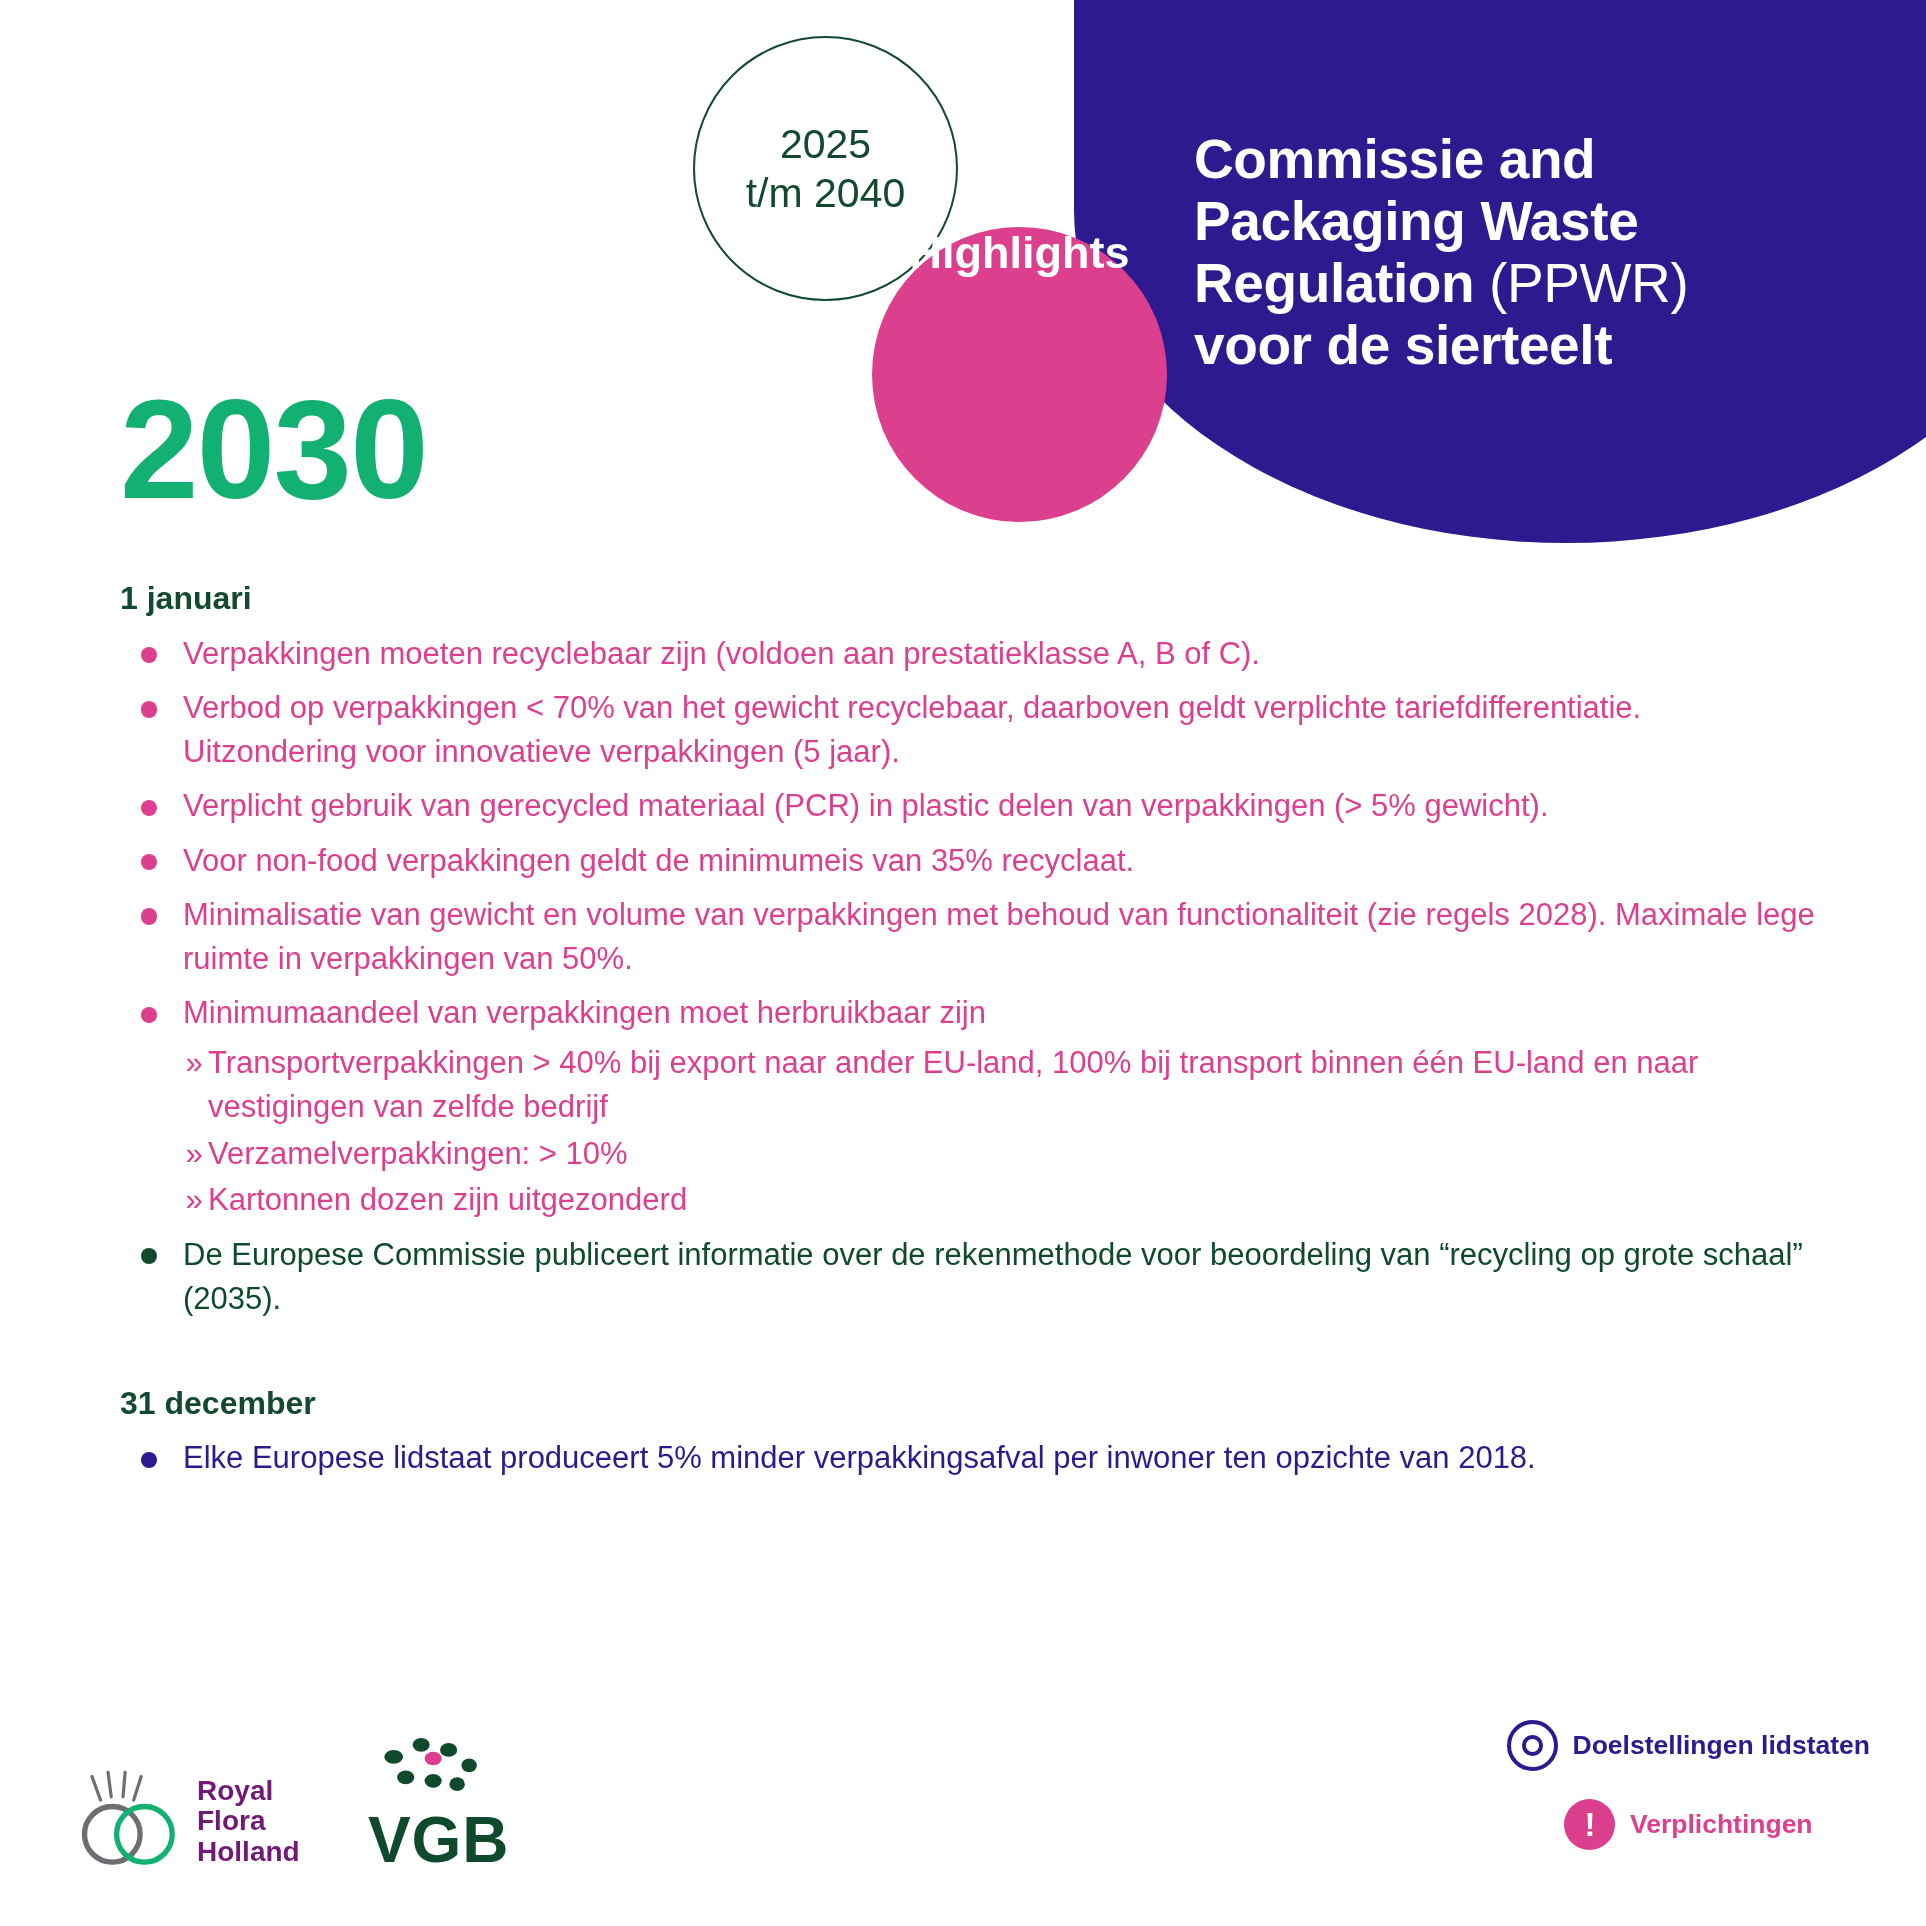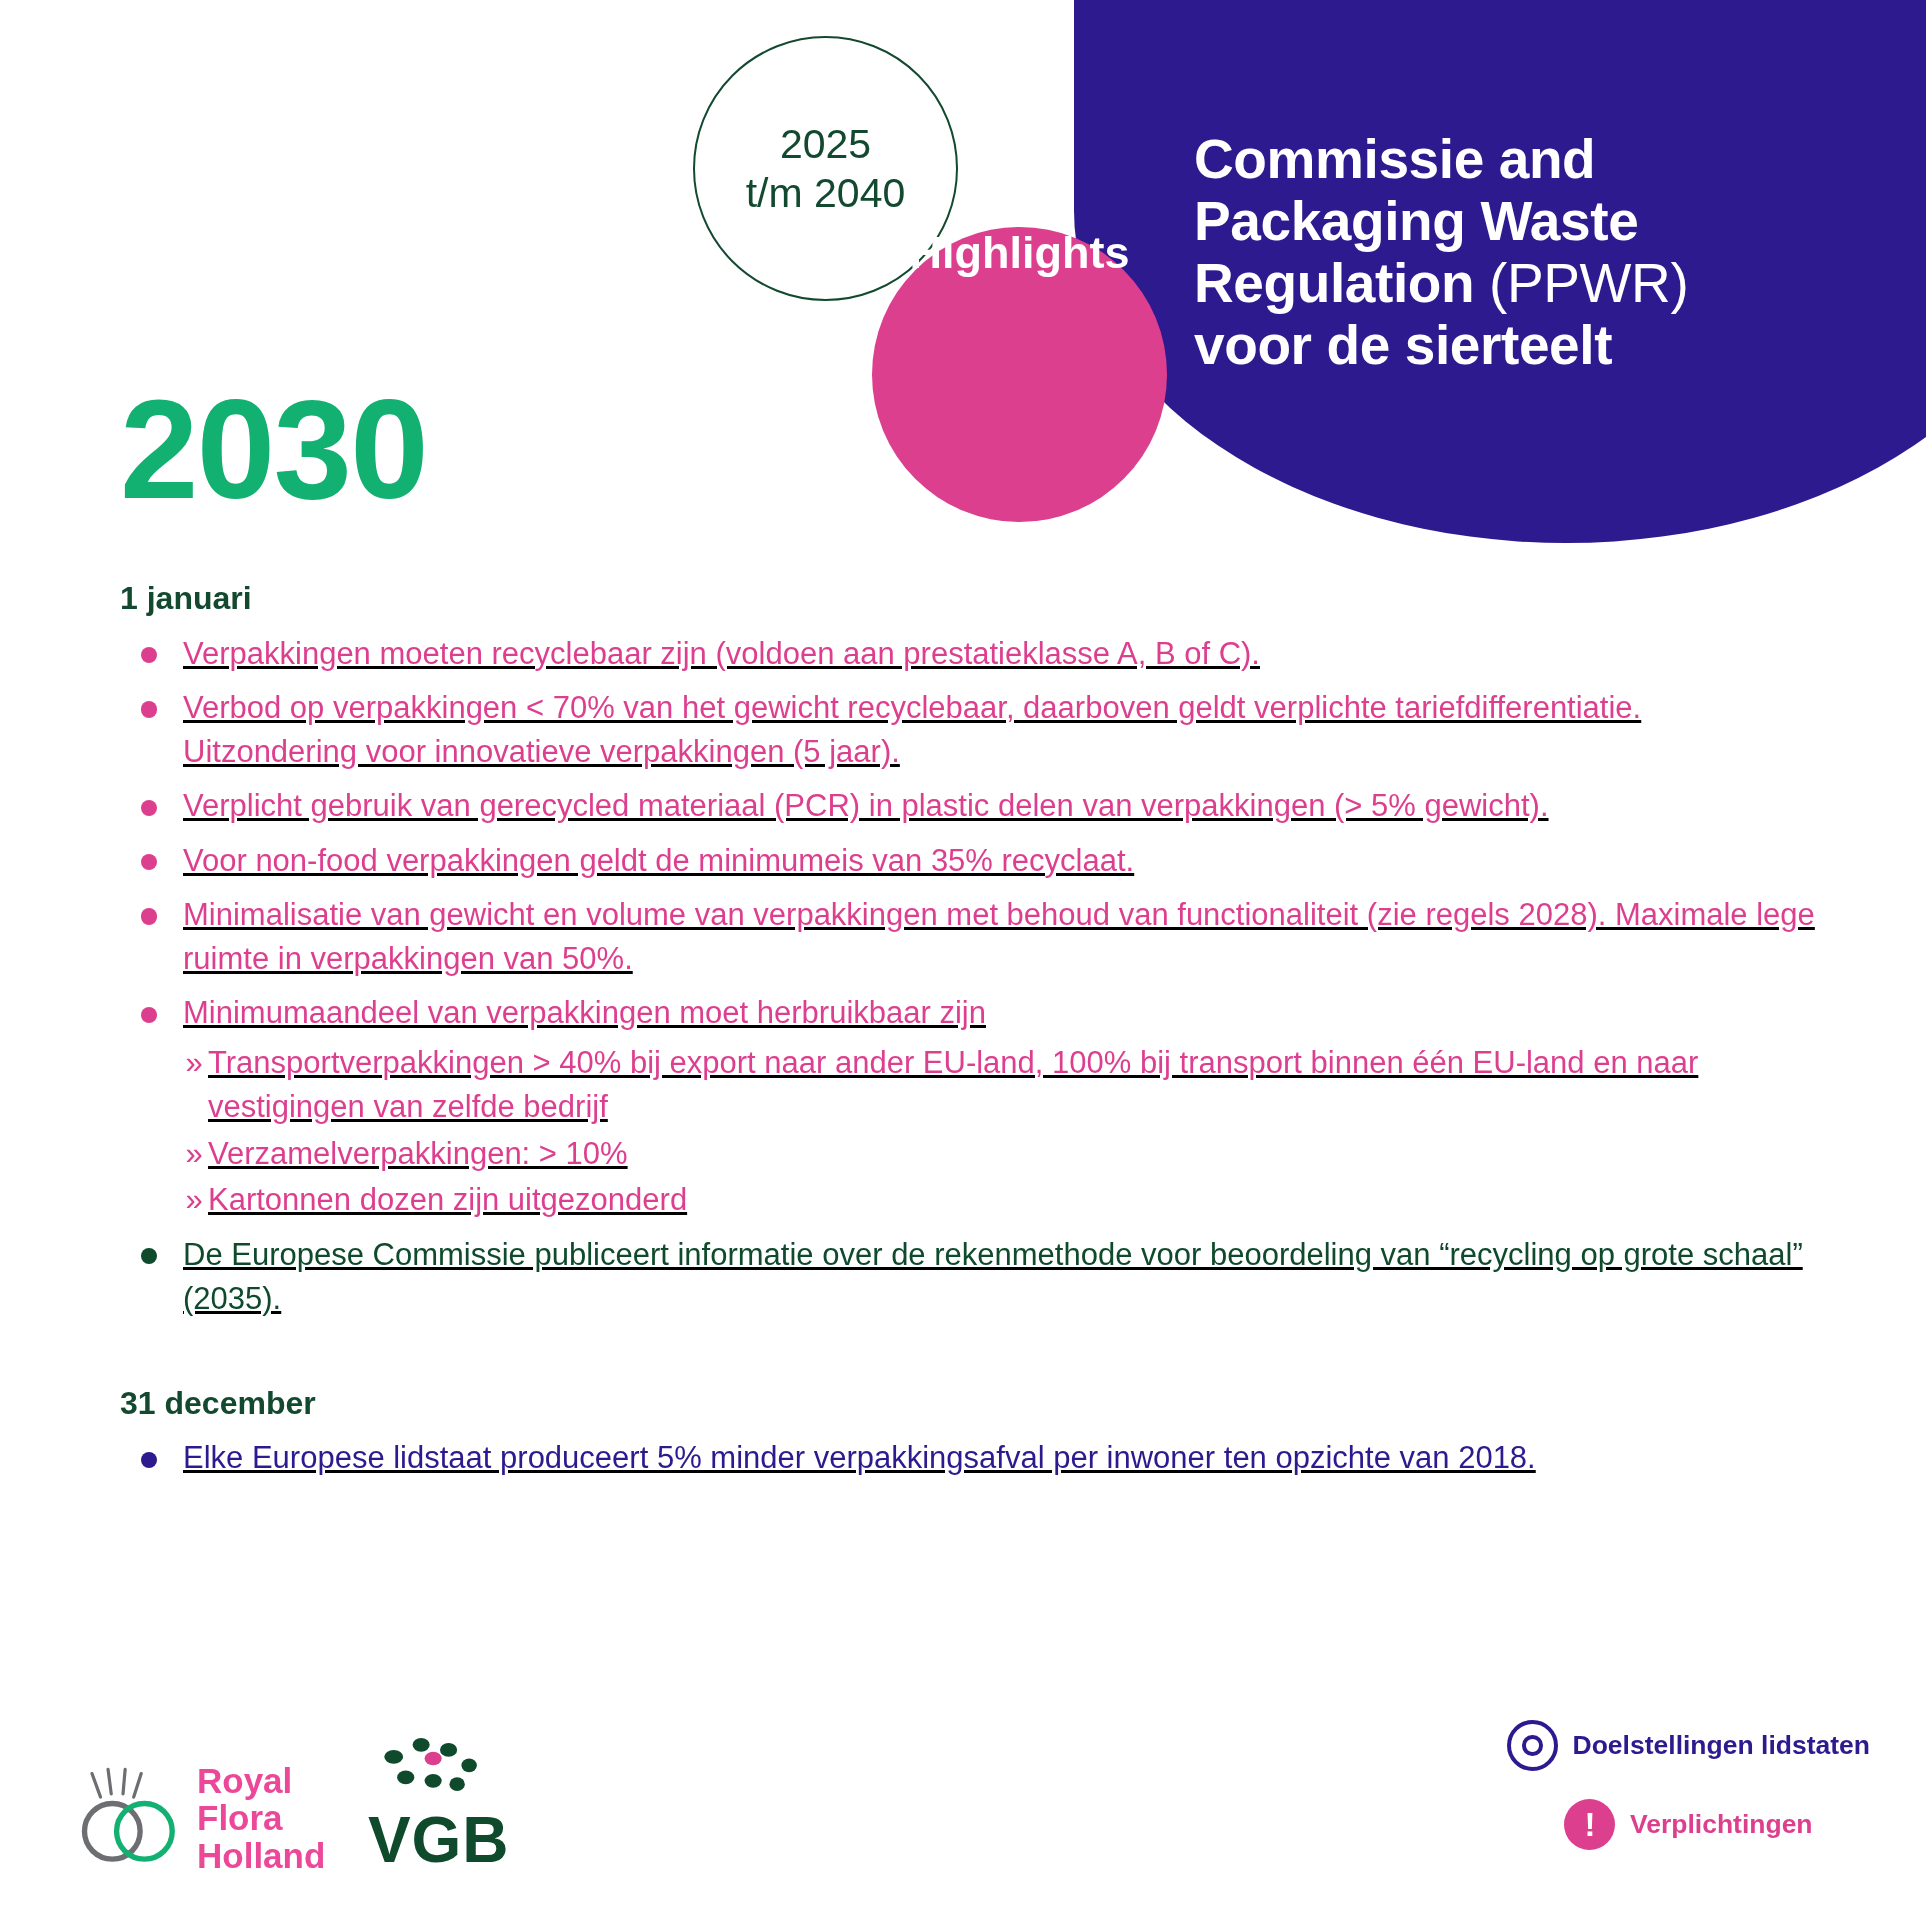--- a/index.html
+++ b/index.html
@@ -110,21 +110,20 @@
   }
   .date-label.second { margin-top: 64px; }
 
   ul.bullets { list-style: none; margin: 0; padding: 0; }
   li.bullet {
     position: relative;
     padding-left: 63px;
     margin-bottom: 10.3px;
     font-size: 31px;
     line-height: 1.42;
-    text-decoration: underline;
   }
   li.bullet .dot {
     position: absolute;
     left: 20.5px;
     top: 15.4px;
     width: 16.3px;
     height: 16.3px;
     border-radius: 50%;
   }
   .dot.pink { background: #dd3f8f; }
@@ -150,24 +149,24 @@
     top: 0;
   }
 
   
   .footer { position: absolute; bottom: 0; left: 0; width: 1926px; height: 240px; }
 
   .rfh-logo { position: absolute; left: 77px; bottom: 51px; display: flex; align-items: center; }
   .rfh-mark { position: relative; width: 107px; height: 107px; }
   .rfh-text {
     margin-left: 13px;
-    font-size: 35px;
+    font-size: 28px;
     font-weight: 800;
     line-height: 1.08;
-    color: #ec4899;
+    color: #701a75;
   }
 
   .vgb-logo { position: absolute; left: 368px; bottom: 54px; width: 223px; }
   .vgb-word {
     font-size: 64px;
     font-weight: 800;
     color: #0e4a2b;
     letter-spacing: 0.9px;
     line-height: 1;
     margin-top: 3.4px;

